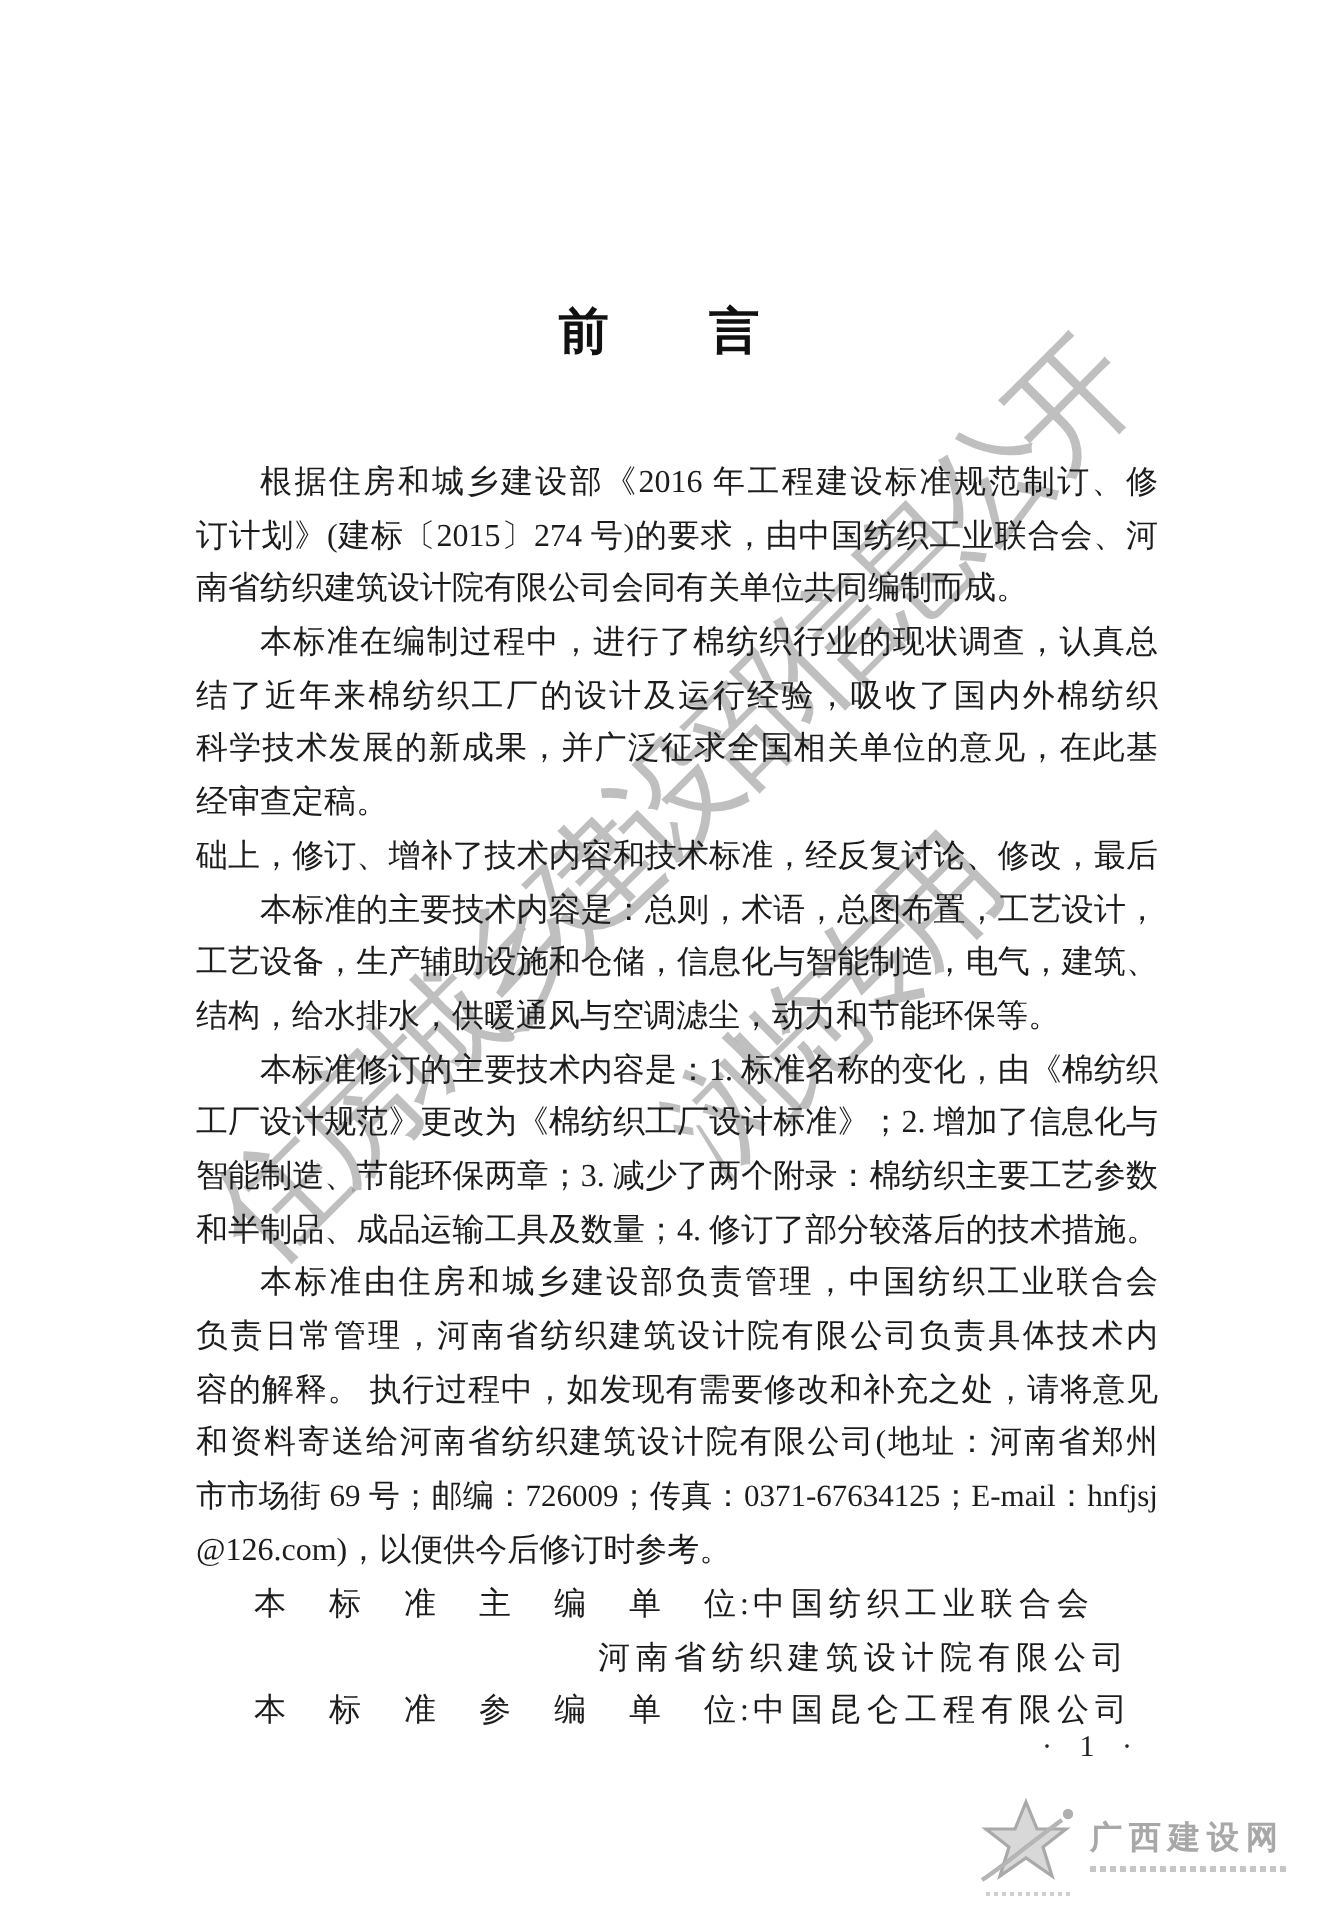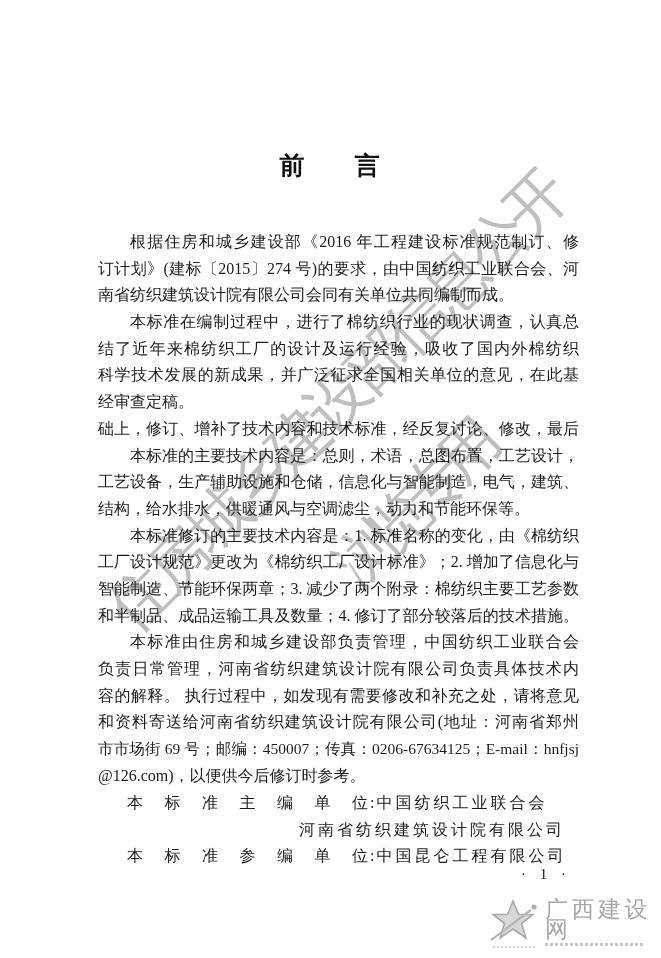--- a/index.html
+++ b/index.html
@@ -37,21 +37,21 @@
   }
   .wm1{left:118px;top:589px;font-size:62px;letter-spacing:-6px;}
   .wm2{left:345px;top:545px;font-size:60px;letter-spacing:-11px;}
   .logo{
     position:absolute;right:6px;bottom:10px;width:168px;height:50px;
     display:flex;align-items:center;
   }
   .logo-star{flex:0 0 auto;margin-right:6px;}
   .logo-col{display:flex;flex-direction:column;}
   .logo-text{
-    font-size:23px;color:#a8a8a8;letter-spacing:3.5px;font-weight:normal;
+    font-size:16px;color:#a8a8a8;letter-spacing:3.5px;font-weight:bold;
     line-height:20px;
   }
   .logo-tagline{
     height:3px;width:100px;margin-top:3px;
     background:repeating-linear-gradient(90deg,#c6c6c6 0 3px,transparent 3px 5px);
   }
   .star-tag{
     position:absolute;left:6px;bottom:0px;height:2.5px;width:42px;
     background:repeating-linear-gradient(90deg,#cfcfcf 0 2px,transparent 2px 4px);
   }
@@ -79,21 +79,21 @@
       <div class="line fill">工艺设备，生产辅助设施和仓储，信息化与智能制造，电气，建筑、</div>
       <div class="line">结构，给水排水，供暖通风与空调滤尘，动力和节能环保等。</div>
       <div class="line indent fill">本标准修订的主要技术内容是：1. 标准名称的变化，由《棉纺织</div>
       <div class="line fill">工厂设计规范》更改为《棉纺织工厂设计标准》；2. 增加了信息化与</div>
       <div class="line fill">智能制造、节能环保两章；3. 减少了两个附录：棉纺织主要工艺参数</div>
       <div class="line fill">和半制品、成品运输工具及数量；4. 修订了部分较落后的技术措施。</div>
       <div class="line indent fill">本标准由住房和城乡建设部负责管理，中国纺织工业联合会</div>
       <div class="line fill">负责日常管理，河南省纺织建筑设计院有限公司负责具体技术内</div>
       <div class="line fill">容的解释。 执行过程中，如发现有需要修改和补充之处，请将意见</div>
       <div class="line fill">和资料寄送给河南省纺织建筑设计院有限公司(地址：河南省郑州</div>
-      <div class="line fill" style="font-size: 15.5px;">市市场街 69 号；邮编：450007；传真：0206-67634125；E-mail：hnfjsj</div>
+      <div class="line fill" style="font-size: 15.5px;">市市场街 69 号；邮编：726009；传真：0371-67634125；E-mail：hnfjsj</div>
       <div class="line">@126.com)，以便供今后修订时参考。</div>
     </div>
 
   <div class="units">
       <div class="line unit"><span class="u-label">本标准主编单位</span><span class="u-sep">:</span><span class="u-name">中国纺织工业联合会</span></div>
       <div class="line unit cont"><span class="u-name">河南省纺织建筑设计院有限公司</span></div>
       <div class="line unit"><span class="u-label">本标准参编单位</span><span class="u-sep">:</span><span class="u-name">中国昆仑工程有限公司</span></div>
     </div>
 
   <div class="page-num">· 1 ·</div>

